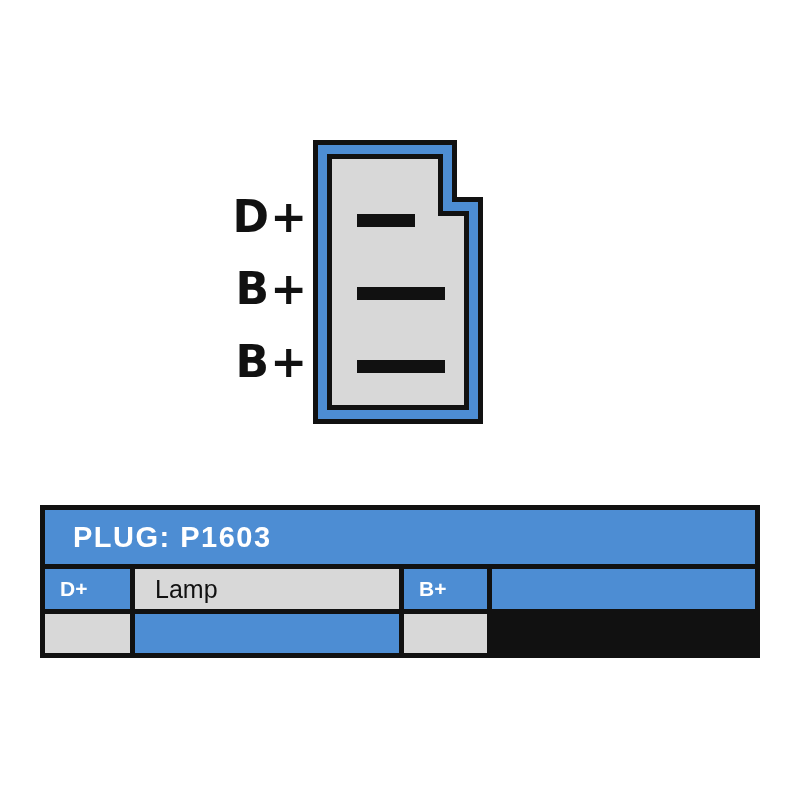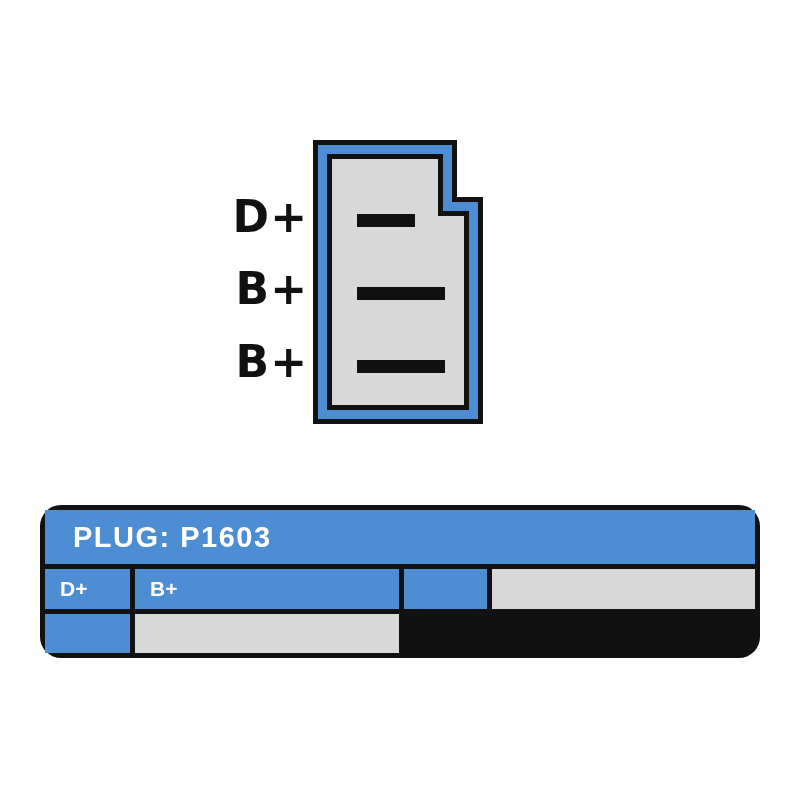--- a/index.html
+++ b/index.html
@@ -29,21 +29,20 @@
 
   
   .pinout-table{
     position:absolute;left:40px;top:505px;width:720px;height:153px;
     background:var(--line-black);
     padding:5px;
     display:grid;
     grid-template-columns:85px 264px 83px 263px;
     grid-template-rows:54px 40px 39px;
     gap:5px;
-    border-radius:21px;
   }
   .cell{display:flex;align-items:center;overflow:hidden;}
   .cell.header{
     grid-column:1 / -1;
     background:var(--accent-blue);
     color:var(--text-white);
     font-weight:bold;font-size:29px;letter-spacing:1.5px;
     padding-left:28px;
   }
   .cell.pin{
@@ -75,20 +74,21 @@
   </svg>
 
   <div class="pin-label l1">D+</div>
   <div class="pin-label l2">B+</div>
   <div class="pin-label l3">B+</div>
 
   <div class="pinout-table">
     <div class="cell header">PLUG: P1603</div>
 
     <div class="cell pin">D+</div>
+    <div class="cell desc">Lamp</div>
     <div class="cell pin">B+</div>
 
     <div class="cell pin"></div>
     <div class="cell desc"></div>
     <div class="cell pin"></div>
     <div class="cell desc"></div>
   </div>
 
 </div>
 

